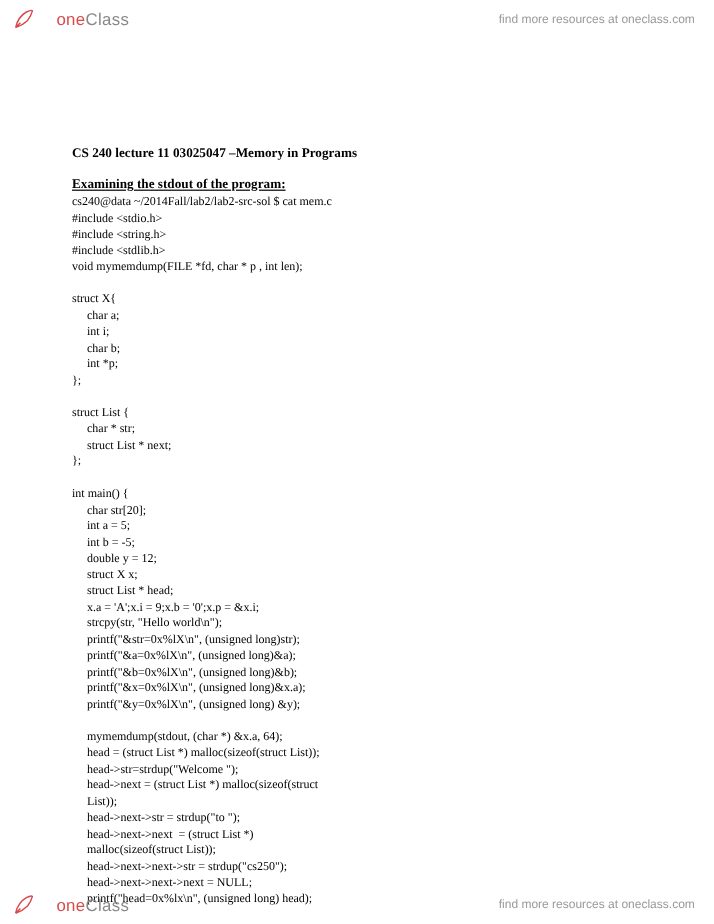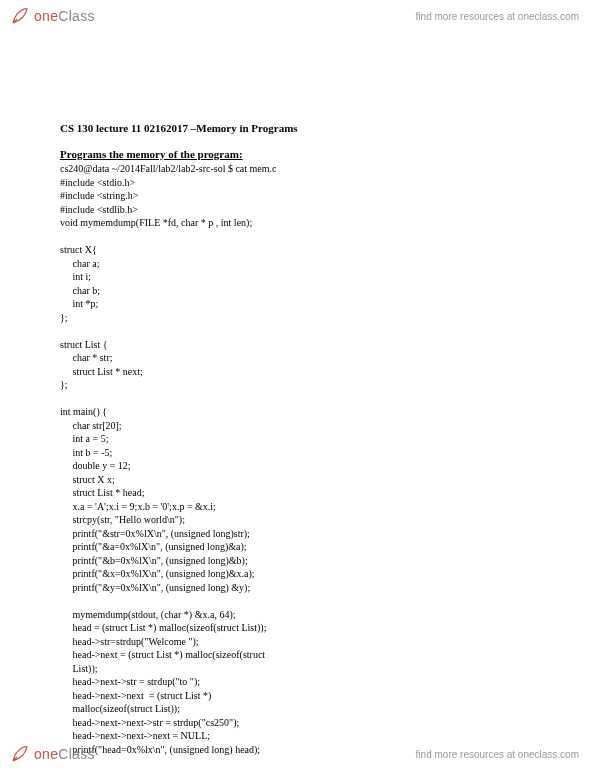--- a/index.html
+++ b/index.html
@@ -1,18 +1,18 @@
 <!DOCTYPE html>
 <html><head>
 <meta charset="utf-8">
 <style>
 *{margin:0;padding:0;box-sizing:border-box}
 body{width:595px;height:770px;background:#fff;font-family:Arial,sans-serif;position:relative}
 .hdr{display:flex;align-items:center;justify-content:space-between;padding:4px 16px 4px 10px;height:32px}
-.logo{display:flex;align-items:center;gap:4px}
+.logo{display:flex;align-items:center;gap:17px}
 .logo-text{font-size:14px;color:#888;font-weight:400;letter-spacing:.3px}
 .logo-text .one{color:#d84a4a}
 .tag{font-size:10px;color:#999}
 .content{padding:90px 60px 20px 60px}
 .title{font-size:11px;font-weight:bold;font-family:Georgia,serif;margin-bottom:14px}
 .subhead{font-size:11px;font-weight:bold;text-decoration:underline;font-family:Georgia,serif;margin-bottom:2px}
 .code{font-family:Liberation Serif, serif;font-size:10px;line-height:1.35;white-space:pre;color:#000}
 .ftr{position:absolute;bottom:0;left:0;right:0;display:flex;align-items:center;justify-content:space-between;padding:4px 16px 4px 10px;height:32px}
 </style>
 </head>
@@ -22,22 +22,22 @@
   <div class="logo">
     <svg width="20" height="20" viewBox="0 0 20 20">
       <path d="M3 17 Q5 8 12 4 Q16 2 17 3 Q16 7 13 11 Q9 15 3 17 M3 17 L7 13" stroke="#d84a4a" stroke-width="1.2" fill="none"></path>
     </svg>
     <span class="logo-text"><span class="one">one</span><span>Class</span></span>
   </div>
   <a class="tag">find more resources at oneclass.com</a>
 </div>
 
 <div class="content">
-  <div class="title">CS 130 lecture 11 02162017 –Memory in Programs</div>
-  <div class="subhead">Programs the memory of the program:</div>
+  <div class="title">CS 240 lecture 11 03025047 –Memory in Programs</div>
+  <div class="subhead">Examining the stdout of the program:</div>
   <div class="code">cs240@data ~/2014Fall/lab2/lab2-src-sol $ cat mem.c
 #include &lt;stdio.h&gt;
 #include &lt;string.h&gt;
 #include &lt;stdlib.h&gt;
 void mymemdump(FILE *fd, char * p , int len);
 
 struct X{
      char a;
      int i;
      char b;

